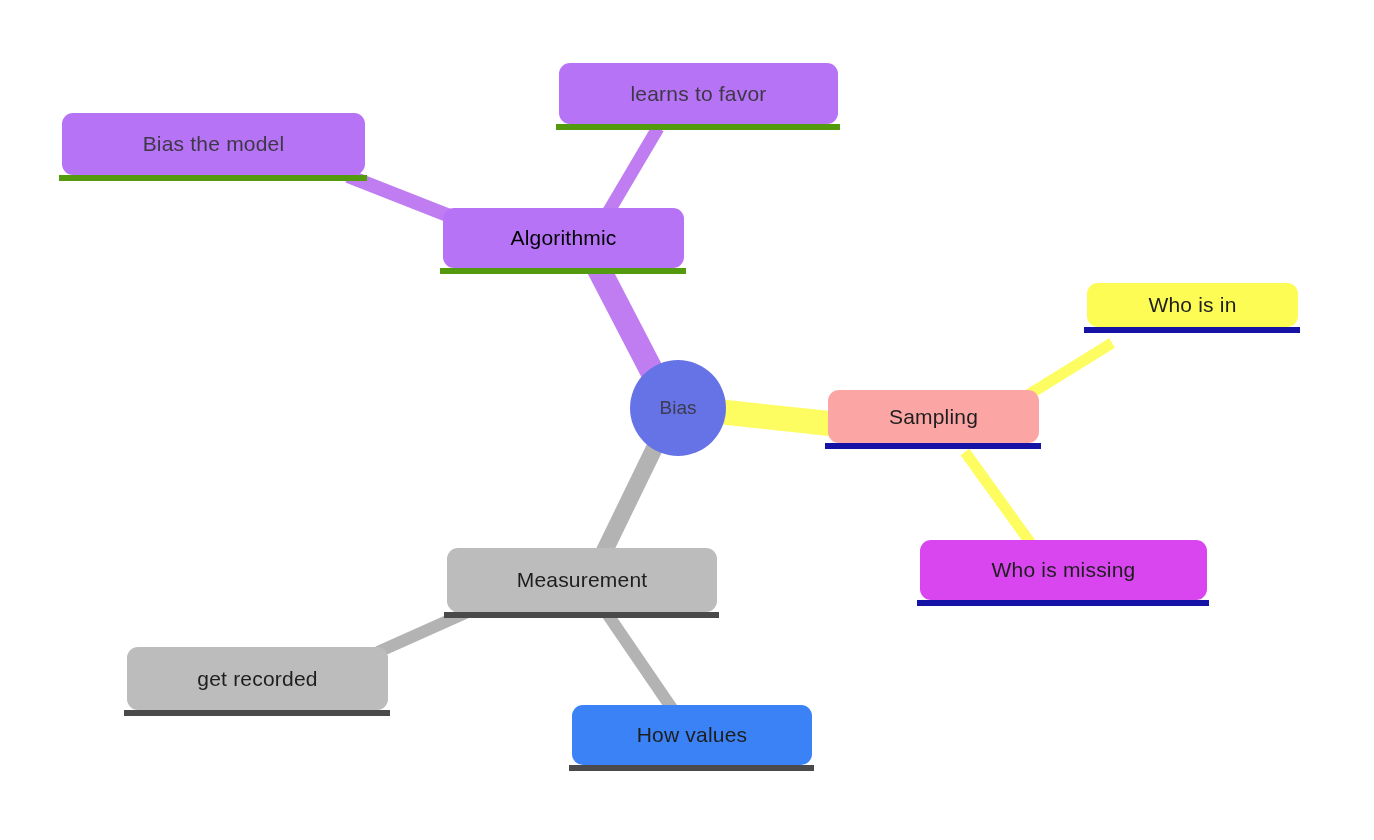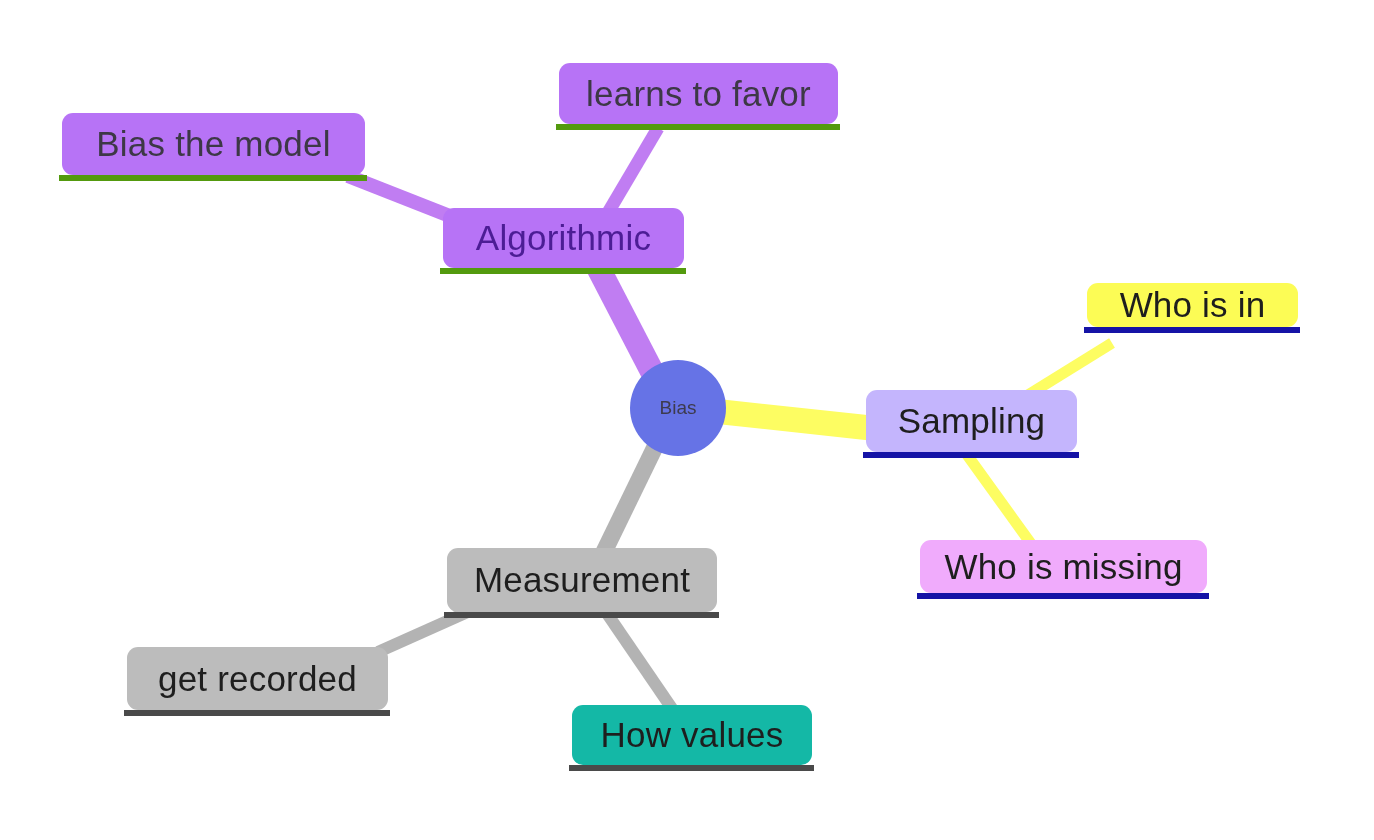--- a/index.html
+++ b/index.html
@@ -21,21 +21,21 @@
   }
   .node {
     position: absolute;
     display: flex;
     align-items: center;
     justify-content: center;
     border-radius: 11px;
     box-sizing: border-box;
   }
   .node .label {
-    font-size: 35px;
+    font-size: 21px;
     letter-spacing: 0.2px;
     white-space: nowrap;
     user-select: none;
   }
   .node .underline {
     position: absolute;
     left: -3px;
     width: calc(100% + 5px);
     height: 6px;
     bottom: -6px;
@@ -72,51 +72,51 @@
   <div class="node" style="left: 62px; top: 113px; width: 303px; height: 62px; background-color: rgb(183, 115, 246); color: rgb(61, 56, 70);">
     <span class="label">Bias the model</span>
     <div class="underline" style="background-color: rgb(83, 154, 14);"></div>
   </div>
 
   <div class="node" style="left: 559px; top: 63px; width: 279px; height: 61px; background-color: rgb(183, 115, 246); color: rgb(61, 56, 70);">
     <span class="label">learns to favor</span>
     <div class="underline" style="background-color: rgb(83, 154, 14);"></div>
   </div>
 
-  <div class="node" style="left: 443px; top: 208px; width: 241px; height: 60px; background-color: rgb(183, 115, 246); color: #4c1d95;">
+  <div class="node" style="left: 443px; top: 208px; width: 241px; height: 60px; background-color: rgb(183, 115, 246); color: #000000;">
     <span class="label">Algorithmic</span>
     <div class="underline" style="background-color: rgb(83, 154, 14);"></div>
   </div>
 
   <div class="node" style="left: 1087px; top: 283px; width: 211px; height: 44px; background-color: rgb(252, 252, 85); color: rgb(30, 30, 30);">
     <span class="label">Who is in</span>
     <div class="underline" style="background-color: rgb(21, 19, 166);"></div>
   </div>
 
-  <div class="node" style="left: 866px; top: 390px; width: 211px; height: 62px; background-color: #c4b5fd; color: rgb(30, 30, 30);">
+  <div class="node" style="left: 828px; top: 390px; width: 211px; height: 53px; background-color: #fca5a5; color: rgb(30, 30, 30);">
     <span class="label">Sampling</span>
     <div class="underline" style="background-color: rgb(21, 19, 166);"></div>
   </div>
 
-  <div class="node" style="left: 920px; top: 540px; width: 287px; height: 53px; background-color: #f0abfc; color: rgb(30, 30, 30);">
+  <div class="node" style="left: 920px; top: 540px; width: 287px; height: 60px; background-color: #d946ef; color: rgb(30, 30, 30);">
     <span class="label">Who is missing</span>
     <div class="underline" style="background-color: rgb(21, 19, 166);"></div>
   </div>
 
   <div class="node" style="left: 127px; top: 647px; width: 261px; height: 63px; background-color: rgb(188, 188, 188); color: rgb(30, 30, 30);">
     <span class="label">get recorded</span>
     <div class="underline" style="background-color: rgb(74, 74, 74);"></div>
   </div>
 
   <div class="node" style="left: 447px; top: 548px; width: 270px; height: 64px; background-color: rgb(188, 188, 188); color: rgb(30, 30, 30);">
     <span class="label">Measurement</span>
     <div class="underline" style="background-color: rgb(74, 74, 74);"></div>
   </div>
 
-  <div class="node" style="left: 572px; top: 705px; width: 240px; height: 60px; background-color: #14b8a6; color: rgb(30, 30, 30);">
+  <div class="node" style="left: 572px; top: 705px; width: 240px; height: 60px; background-color: #3b82f6; color: rgb(30, 30, 30);">
     <span class="label">How values</span>
     <div class="underline" style="background-color: rgb(74, 74, 74);"></div>
   </div>
 
   <div class="center-node" style="left: 630px; top: 360px; width: 96px; height: 96px; background-color: rgb(102, 115, 230); color: rgb(61, 59, 78);">
     <span class="label">Bias</span>
   </div>
 
 </div>
 

